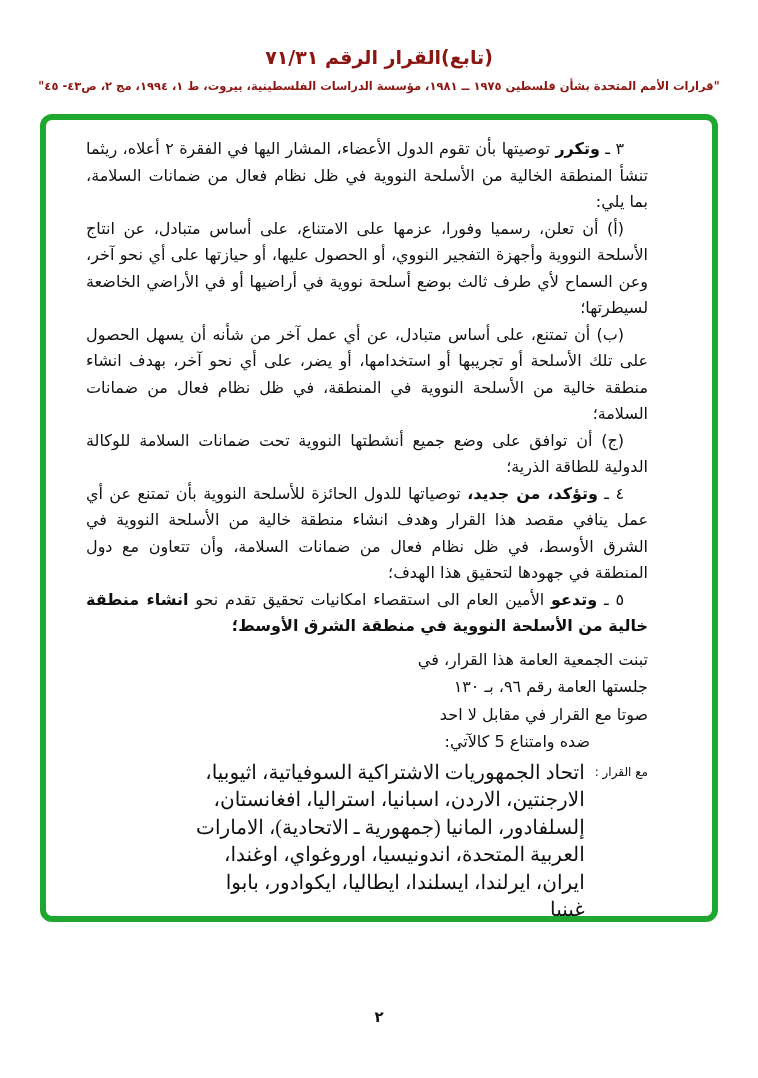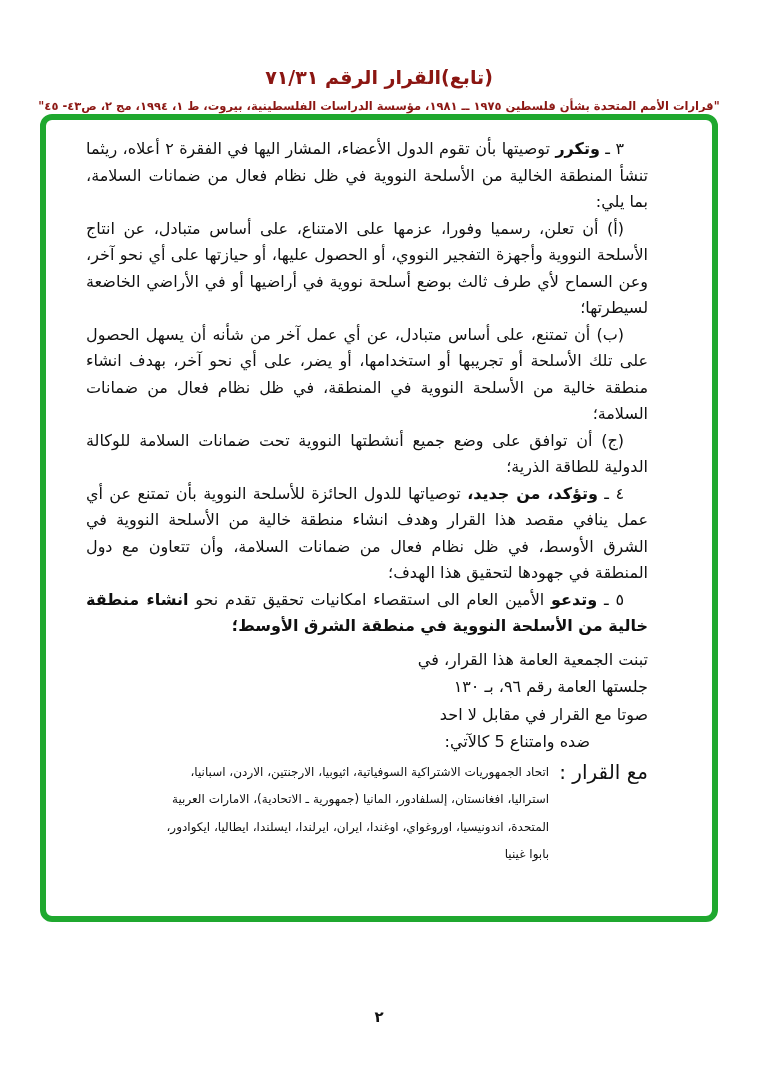--- a/index.html
+++ b/index.html
@@ -1,21 +1,21 @@
 <!DOCTYPE html>
 <html lang="ar" style="--frame_green: #1fa82f; --title_red: #8b1612;"><head>
 <meta charset="utf-8">
 <style>
   html, body { margin:0; padding:0; }
   body {
     width:758px; height:1078px; position:relative;
     background:#ffffff; overflow:hidden;
     font-family:"DejaVu Sans", sans-serif;
   }
-  .header { padding-top:66px; text-align:center; color:var(--title_red, #8b1612); }
+  .header { padding-top:46px; text-align:center; color:var(--title_red, #8b1612); }
   .title  { font-size:19px; font-weight:bold; letter-spacing:0.5px; direction:rtl; }
   .subtitle { font-size:11.5px; font-weight:bold; margin-top:11px; direction:rtl; }
 
   .green-box {
     position:absolute; left:40px; top:114px;
     width:678px; height:808px; box-sizing:border-box;
     border:6px solid var(--frame_green, #1fa82f);
     border-radius:12px; overflow:hidden; background:#ffffff;
   }
   .doc { padding:16px 64px 0 40px; direction:rtl; color:#101010; }
@@ -23,24 +23,24 @@
     margin:0; font-size:16px; line-height:26.5px;
     text-align:justify; text-align-last:right; text-indent:24px;
   }
   .para b { font-weight:700; }
 
   .adoption { margin-top:6px; width:274px; font-size:16px; line-height:27.5px; }
   .adoption .a-line { text-align:right; }
   .adoption .a-line.last { margin-right:58px; }
 
   .vote { display:flex; direction:rtl; margin-top:3px; }
-  .vote-label { font-size:20px; line-height:27.5px; white-space:nowrap; font-weight:500;text-align:center; }
+  .vote-label { font-size:12px; line-height:27.5px; white-space:nowrap; font-weight:500;text-align:center; }
   .vote-countries {
-    font-size:12px; line-height:27.5px; width:398px;
-    margin-right:10px; text-align:right;
+    font-size:20px; line-height:27.5px; width:398px;
+    margin-right:10px; text-align:right;font-family:Liberation Serif, serif;
   }
 
   .page-number {
     position:absolute; left:0; right:0; top:1008px;
     text-align:center; font-size:15px; font-weight:bold; color:#111;
   }
 </style>
 </head>
 <body>
 

